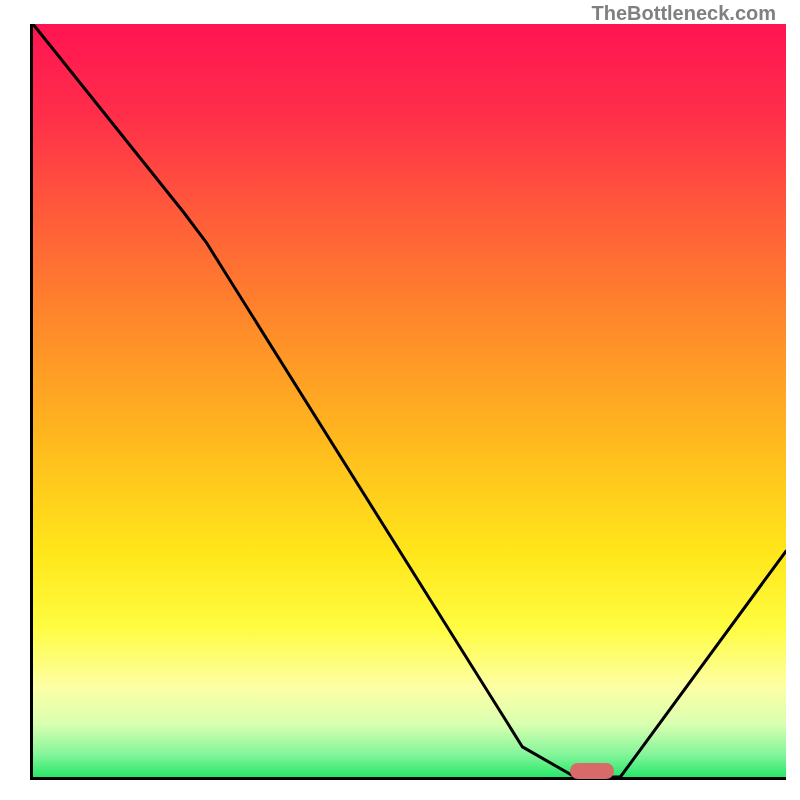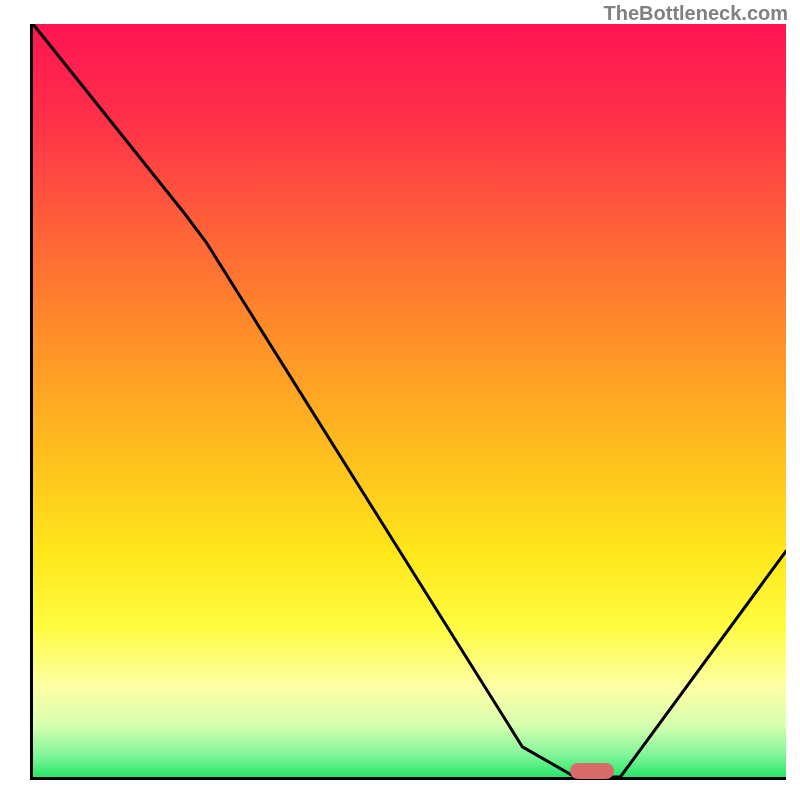--- a/index.html
+++ b/index.html
@@ -7,21 +7,21 @@
     width: 800px;
     height: 800px;
     background: #ffffff;
     font-family: Arial, sans-serif;
     position: relative;
     overflow: hidden;
   }
   .watermark {
     position: absolute;
     top: 2px;
-    right: 12px;
+    right: 24px;
     font-size: 20px;
     font-weight: bold;
     color: #808080;
     z-index: 10;
   }
   .plot-area {
     position: absolute;
     left: 30px;
     top: 24px;
     width: 756px;

